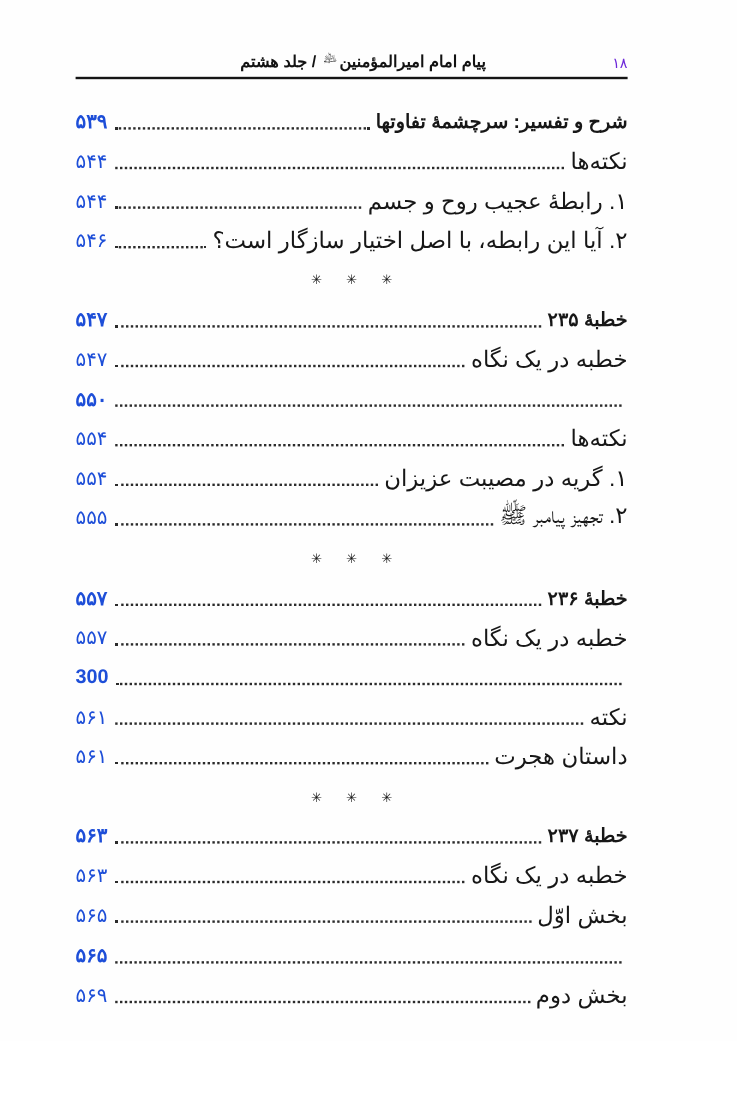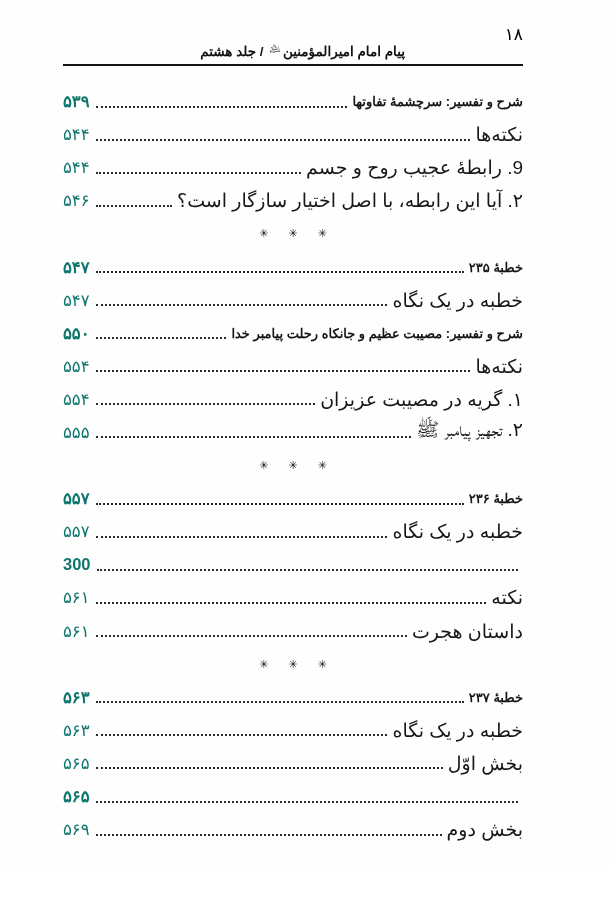--- a/index.html
+++ b/index.html
@@ -37,23 +37,23 @@
     display: inline-block;
     font-size: 9px;
     font-weight: 400;
     position: relative;
     top: -4px;
     margin: 0 2px;
   }
   .hdr-num {
     position: absolute;
     right: 0;
-    bottom: 19px;
-    font-size: 17px;
-    color: #000000;
+    bottom: 4px;
+    font-size: 12px;
+    color: #6d28d9;
   }
   
   .toc {
     position: absolute;
     top: 85px;
     left: 63px;
     right: 91px;
   }
   .row {
     display: flex;
@@ -69,23 +69,23 @@
   .row .leader {
     flex: 1 1 auto;
     min-width: 8px;
     border-bottom: 2px dotted #2b2b2b;
     transform: translateY(5px);
     margin: 0 5px 0 6px;
   }
   .row .pagenum {
     flex: 0 0 auto;
     font-size: 16.5px;
-    color: #0f766e;
-  }
-  .row.bold .label { font-weight: 700; font-size: 13px; }
+    color: #1d4ed8;
+  }
+  .row.bold .label { font-weight: 700; font-size: 16px; }
   .row.bold .pagenum { font-weight: 700; }
   .sep {
     height: 33.1px;
     display: flex;
     align-items: center;
     justify-content: center;
     font-size: 11px;
     color: #141414;
     word-spacing: 17px;
     letter-spacing: 0;
@@ -109,42 +109,41 @@
     <span class="label">شرح و تفسیر: سرچشمۀ تفاوتها</span>
     <span class="leader"></span>
     <span class="pagenum">۵۳۹</span>
   </div>
       <div class="row">
     <span class="label">نکته‌ها</span>
     <span class="leader"></span>
     <span class="pagenum">۵۴۴</span>
   </div>
       <div class="row">
-    <span class="label">9. رابطۀ عجیب روح و جسم</span>
+    <span class="label">۱. رابطۀ عجیب روح و جسم</span>
     <span class="leader"></span>
     <span class="pagenum">۵۴۴</span>
   </div>
       <div class="row">
     <span class="label">۲. آیا این رابطه، با اصل اختیار سازگار است؟</span>
     <span class="leader"></span>
     <span class="pagenum">۵۴۶</span>
   </div>
       <div class="sep">✳ ✳ ✳</div>
       <div class="row bold">
     <span class="label">خطبۀ ۲۳۵</span>
     <span class="leader"></span>
     <span class="pagenum">۵۴۷</span>
   </div>
       <div class="row">
     <span class="label">خطبه در یک نگاه</span>
     <span class="leader"></span>
     <span class="pagenum">۵۴۷</span>
   </div>
       <div class="row bold">
-    <span class="label">شرح و تفسیر: مصیبت عظیم و جانکاه رحلت پیامبر خدا</span>
     <span class="leader"></span>
     <span class="pagenum">۵۵۰</span>
   </div>
       <div class="row">
     <span class="label">نکته‌ها</span>
     <span class="leader"></span>
     <span class="pagenum">۵۵۴</span>
   </div>
       <div class="row">
     <span class="label">۱. گریه در مصیبت عزیزان</span>

